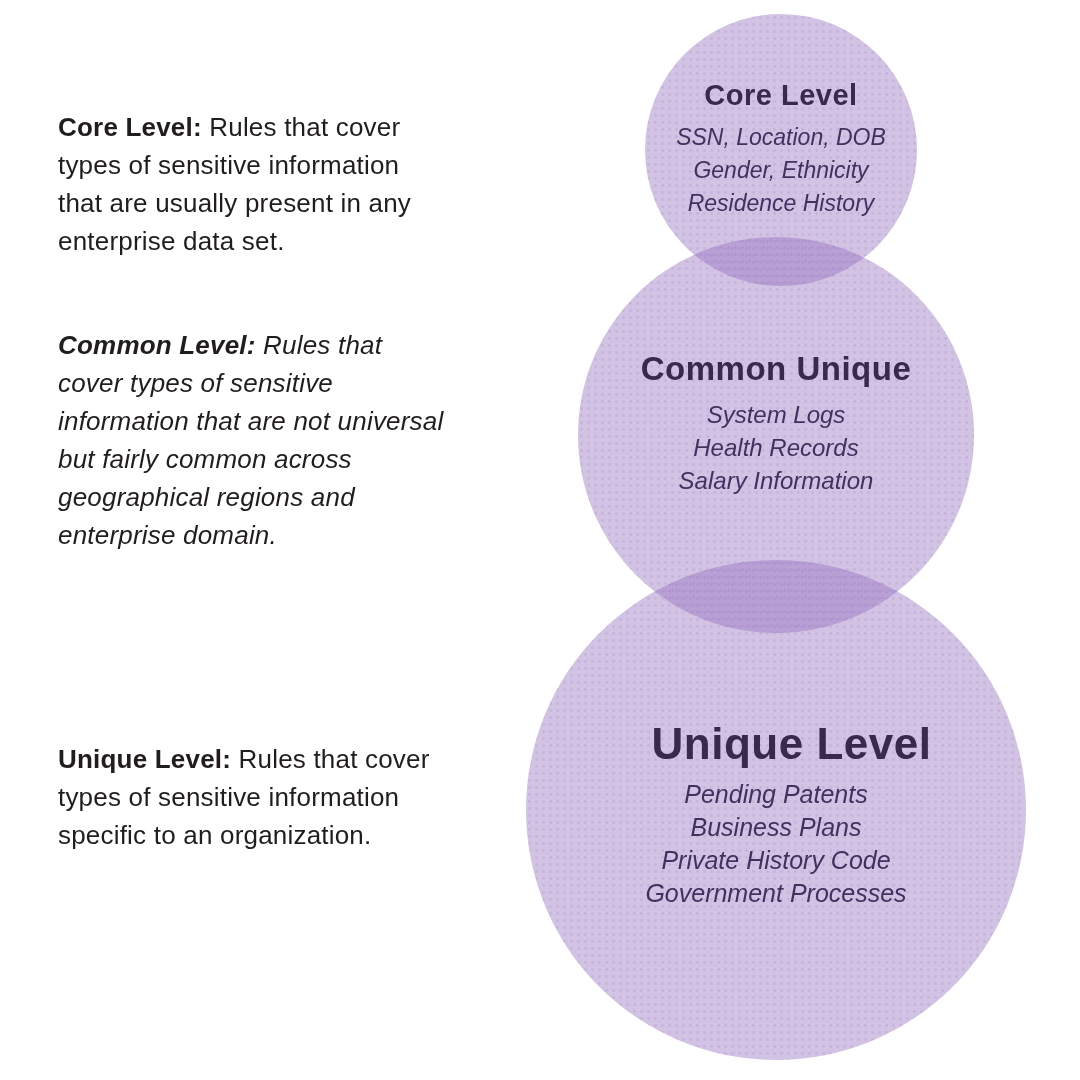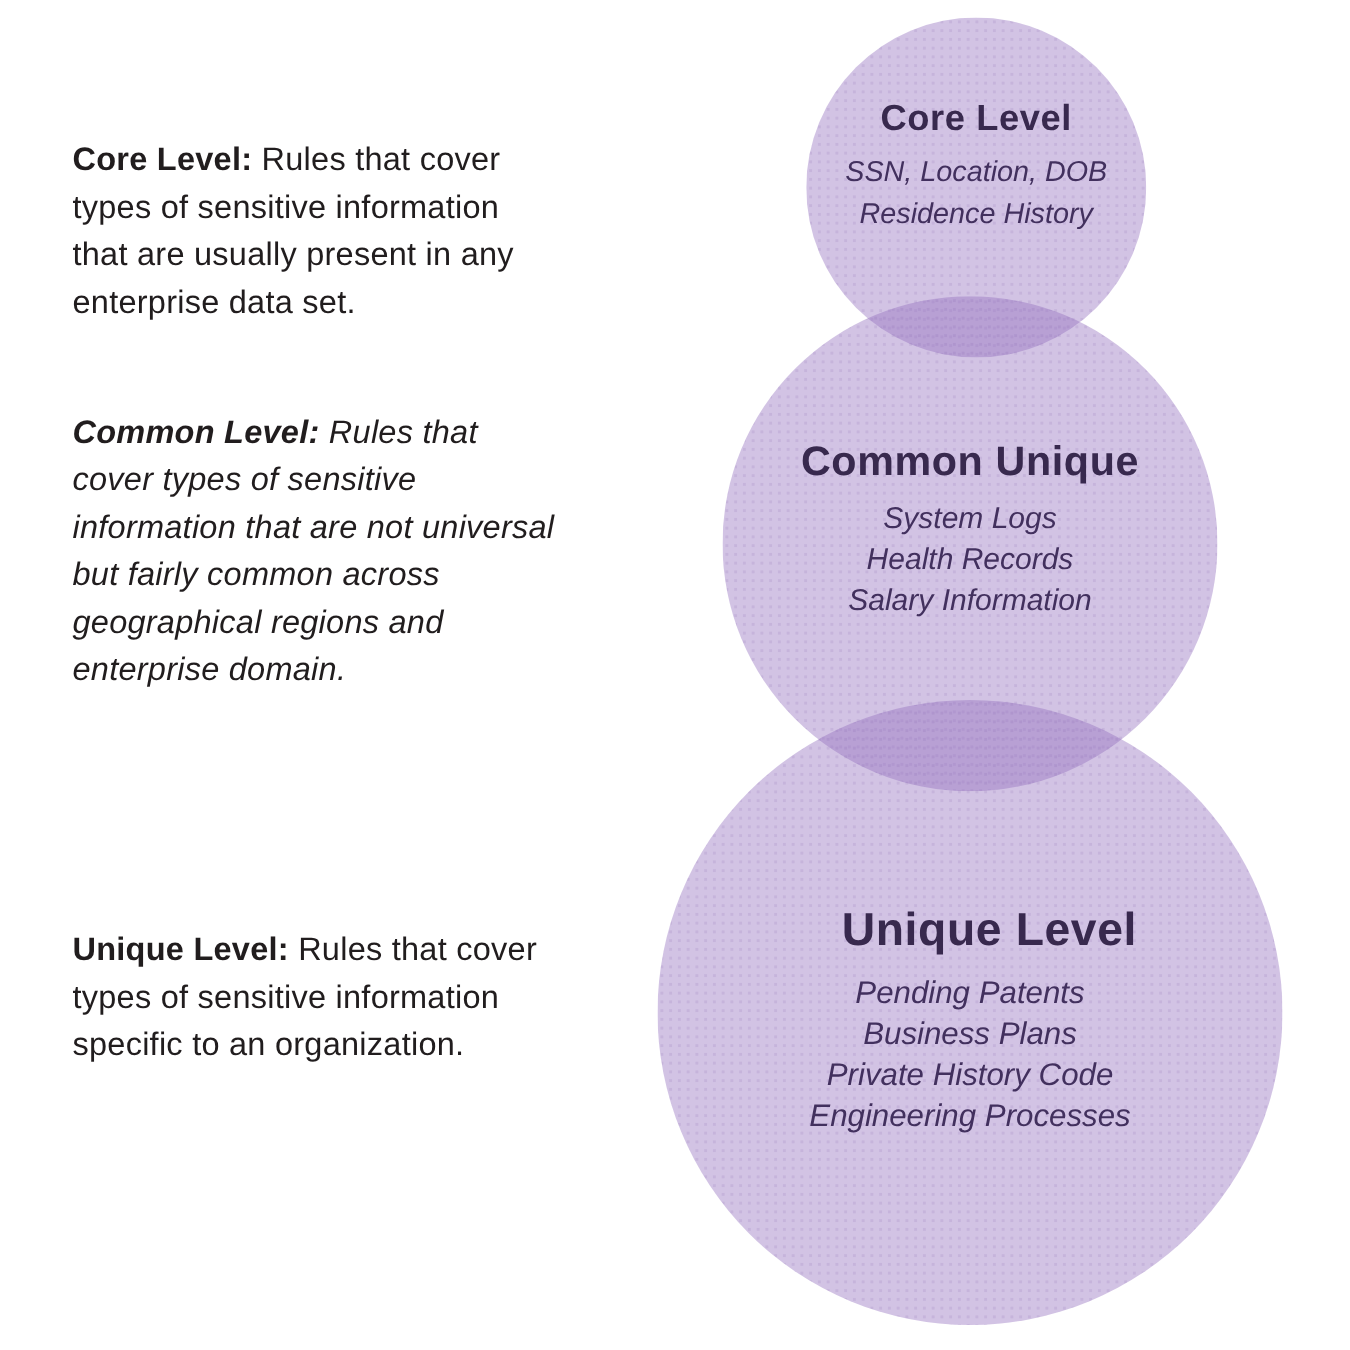--- a/index.html
+++ b/index.html
@@ -66,52 +66,53 @@
     color:var(--item-text);
     white-space:nowrap;
   }
   .bt-core{left:631px;top:78px;width:300px;}
   .bt-core .bubble-title{font-size:29px;line-height:34px;margin-bottom:9px;}
   .bt-core .bubble-item{font-size:23px;line-height:33px;}
   .bt-common{left:626px;top:350px;width:300px;}
   .bt-common .bubble-title{font-size:33px;line-height:38px;margin-bottom:10px;}
   .bt-common .bubble-item{font-size:24px;line-height:33px;}
   .bt-unique{left:606px;top:722px;width:340px;}
-  .bt-unique .bubble-title{font-size:37px;line-height:44px;margin-bottom:12px;margin-left:31px;}
+  .bt-unique .bubble-title{font-size:44px;line-height:44px;margin-bottom:12px;margin-left:31px;}
   .bt-unique .bubble-item{font-size:25px;line-height:33px;}
 </style>
 </head>
 <body>
 
 <div class="canvas">
 
   <p class="desc desc-core"><span class="lead">Core Level:</span> <span>Rules that cover types of sensitive information that are usually present in any enterprise data set.</span></p>
 
   <p class="desc desc-common"><span class="lead">Common Level:</span> <span>Rules that cover types of sensitive information that are not universal but fairly common across geographical regions and enterprise domain.</span></p>
 
   <p class="desc desc-unique"><span class="lead">Unique Level:</span> <span>Rules that cover types of sensitive information specific to an organization.</span></p>
 
   <div class="circle circle-core"></div>
   <div class="circle circle-common"></div>
   <div class="circle circle-unique"></div>
 
   <div class="bubble-text bt-core">
     <div class="bubble-title">Core Level</div>
     <div class="bubble-item">SSN, Location, DOB</div>
+    <div class="bubble-item">Gender, Ethnicity</div>
     <div class="bubble-item">Residence History</div>
   </div>
 
   <div class="bubble-text bt-common">
     <div class="bubble-title">Common Unique</div>
     <div class="bubble-item">System Logs</div>
     <div class="bubble-item">Health Records</div>
     <div class="bubble-item">Salary Information</div>
   </div>
 
   <div class="bubble-text bt-unique">
     <div class="bubble-title">Unique Level</div>
     <div class="bubble-item">Pending Patents</div>
     <div class="bubble-item">Business Plans</div>
     <div class="bubble-item">Private History Code</div>
-    <div class="bubble-item">Engineering Processes</div>
+    <div class="bubble-item">Government Processes</div>
   </div>
 
 </div>
 
 </body></html>

